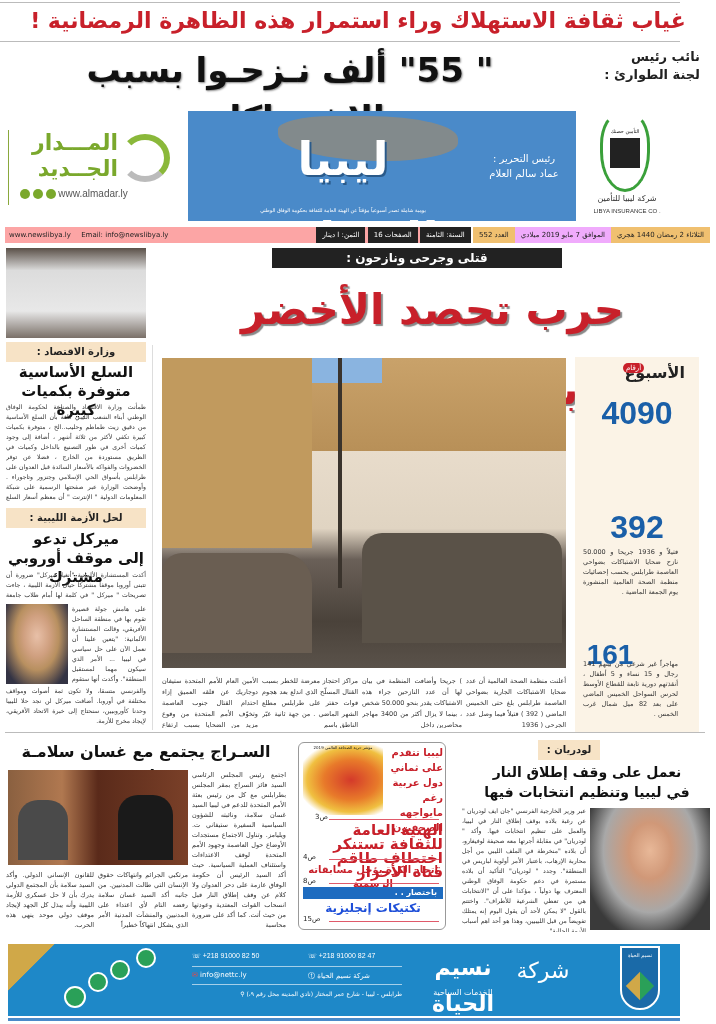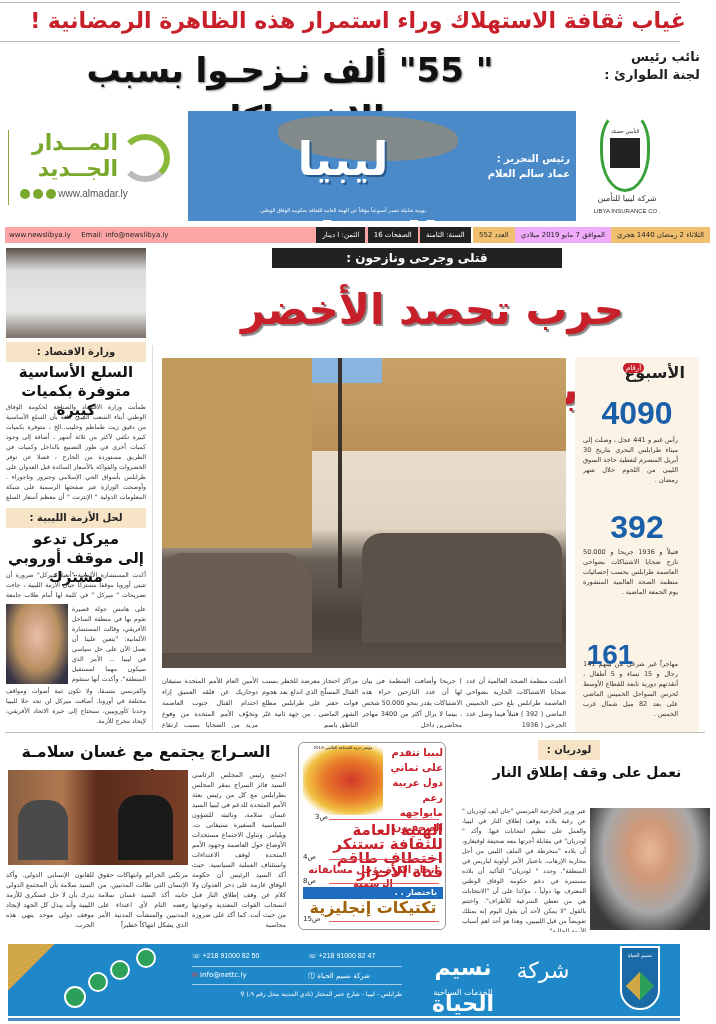--- a/index.html
+++ b/index.html
@@ -40,21 +40,21 @@
     <span style="display:inline-block;width:10px;height:10px;border-radius:50%;background:#7aa82c;vertical-align:middle;"></span>
     <span style="display:inline-block;width:10px;height:10px;border-radius:50%;background:#7aa82c;vertical-align:middle;"></span>
     <span style="display:inline-block;width:10px;height:10px;border-radius:50%;background:#7aa82c;vertical-align:middle;"></span>
     <span style="color:#555;">www.almadar.ly</span>
   </div>
 </div>
 
 <div class="abs" style="left:188px;top:111px;width:388px;height:110px;background:#4a8ac9;overflow:hidden;">
   <div class="abs" style="left:90px;top:5px;width:180px;height:45px;background:#b08a5a;opacity:0.55;border-radius:30% 50% 40% 60%;"></div>
   <div class="abs" style="left:10px;top:8px;width:290px;text-align:center;color:#fff;font-weight:bold;font-size:46px;line-height:80px;direction:rtl;text-shadow:2px 2px 0 #2a5a8a;">ليبيا الإخبارية</div>
-  <div class="abs" style="left:290px;top:40px;width:92px;color:#fff;font-weight:bold;font-size:10px;text-align:right;direction:rtl;line-height:15px;">
+  <div class="abs" style="left:290px;top:40px;width:92px;color:#fff;font-weight:normal;font-size:10px;text-align:center;direction:rtl;line-height:15px;">
     <div>رئيس التحرير :</div>
     <div>عماد سالم العلام</div>
   </div>
   <div class="abs" style="left:10px;top:96px;width:290px;color:#fff;font-size:5px;text-align:center;direction:rtl;">يومية شاملة تصدر أسبوعياً مؤقتاً عن الهيئة العامة للثقافة بحكومة الوفاق الوطني</div>
 </div>
 
 <div class="abs" style="left:582px;top:108px;width:130px;height:115px;">
   <div class="abs" style="left:18px;top:4px;width:50px;height:80px;border:3px solid #3aa03a;border-radius:40% 40% 50% 50%;border-top-color:transparent;"></div>
   <div class="abs" style="left:28px;top:30px;width:30px;height:30px;background:#222;"></div>
   <div class="abs" style="left:14px;top:20px;width:58px;font-size:5px;text-align:center;direction:rtl;">التأمين حصنك</div>
@@ -108,21 +108,20 @@
 <div class="abs body-text" style="left:362px;top:676px;width:100px;height:52px;overflow:hidden;font-size:6.5px;">) جريحا وأضافت المنظمة في بيان لها أن عدد النازحين جراء هذه الاشتباكات يقدر بنحو 50.000 شخص ، بينما لا يزال أكثر من 3400 مهاجر محاصرين داخل</div>
 <div class="abs body-text" style="left:262px;top:676px;width:96px;height:52px;overflow:hidden;font-size:6.5px;">مراكز احتجاز معرضة للخطر بسبب القتال المسلّح الذي اندلع بعد هجوم قوات حفتر على طرابلس مطلع الشهر الماضي . من جهة ثانية عبّر الناطق باسم</div>
 <div class="abs body-text" style="left:162px;top:676px;width:96px;height:52px;overflow:hidden;font-size:6.5px;">الأمين العام للأمم المتحدة ستيفان دوجاريك عن قلقه العميق إزاء احتدام القتال جنوب العاصمة وتخوّف الأمم المتحدة من وقوع مزيد من الضحايا بسبب ارتفاع وتيرة الاشتباكات.</div>
 
 <div class="abs numbox" style="left:575px;top:357px;width:124px;height:375px;">
   <div class="abs" style="left:20px;top:6px;width:90px;height:24px;">
     <span class="abs" style="right:0;top:0;font-weight:bold;font-size:16px;direction:rtl;">الأسبوع</span>
     <span class="abs" style="left:28px;top:0;background:#c8202a;color:#fff;font-size:7px;padding:1px 3px;border-radius:6px;">أرقام</span>
   </div>
   <div class="abs bignum" style="left:0;top:38px;width:124px;font-size:32px;">4090</div>
-  <div class="abs body-text" style="left:8px;top:78px;width:95px;font-size:6.5px;line-height:10px;">رأس غنم و 441 عجل ، وصلت إلى ميناء طرابلس البحري بتاريخ 30 أبريل المنصرم لتغطية حاجة السوق الليبي من اللحوم خلال شهر رمضان .</div>
   <div class="abs bignum" style="left:0;top:152px;width:124px;font-size:32px;">392</div>
   <div class="abs body-text" style="left:8px;top:190px;width:95px;font-size:6.5px;line-height:10px;">قتيلاً و 1936 جريحا و 50.000 نازح ضحايا الاشتباكات بضواحي العاصمة طرابلس بحسب إحصائيات منظمة الصحة العالمية المنشورة يوم الجمعة الماضية .</div>
   <div class="abs bignum" style="left:0;top:266px;width:70px;font-size:28px;margin-top:16px;">161</div>
   <div class="abs body-text" style="left:8px;top:302px;width:95px;font-size:6.5px;line-height:10px;">مهاجراً غير شرعي من بينهم 141 رجال و 15 نساء و 5 أطفال ، أنقذتهم دورية تابعة للقطاع الأوسط لحرس السواحل الخميس الماضي على بعد 82 ميل شمال غرب الخمس .</div>
 </div>
 
 <div class="rule" style="left:5px;top:732px;width:700px;"></div>
 
 <div class="abs hl-black" style="left:6px;top:740px;width:280px;font-size:16px;line-height:24px;">السـراج يجتمع مع غسان سلامـة ونائبته</div>
 <div class="photo" style="left:8px;top:770px;width:180px;height:95px;background:linear-gradient(90deg,#8a6040 0%,#b07850 30%,#5a2a1a 50%,#7a4028 100%);">
@@ -139,28 +138,29 @@
   <div class="abs" style="left:86px;top:2px;width:58px;font-size:10px;font-weight:bold;line-height:15px;text-align:right;direction:rtl;color:#c8202a;">ليبيا تتقدم على ثماني دول عربية رغم مايواجهه الصحفيون</div>
   <div class="idx-line" style="left:30px;top:76px;width:110px;"></div>
   <div class="abs" style="left:16px;top:70px;font-size:7px;text-align:center;">ص3</div>
   <div class="abs" style="left:4px;top:80px;width:140px;font-size:15px;font-weight:bold;line-height:14px;text-align:right;direction:rtl;color:#c8202a;">الهنية العامة للثقافة تستنكر اختطاف طاقم قناة الأحرار</div>
   <div class="idx-line" style="left:30px;top:116px;width:110px;"></div>
   <div class="abs" style="left:4px;top:110px;font-size:7px;">ص4</div>
   <div class="abs" style="left:4px;top:120px;width:140px;font-size:10px;font-weight:bold;line-height:14px;text-align:center;direction:rtl;color:#c8202a;">اتحاد الكرة يؤجل مسابقاته الرسمية</div>
   <div class="idx-line" style="left:30px;top:140px;width:110px;"></div>
   <div class="abs" style="left:4px;top:134px;font-size:7px;">ص8</div>
   <div class="abs" style="left:4px;top:144px;width:140px;height:12px;background:#1e6cc0;color:#fff;font-size:8px;font-weight:bold;text-align:right;padding-right:6px;direction:rtl;line-height:12px;">باختصار . .</div>
-  <div class="abs" style="left:4px;top:156px;width:140px;font-size:16px;font-weight:bold;text-align:center;direction:rtl;color:#a16207;line-height:18px;">تكتيكات إنجليزية</div>
+  <div class="abs" style="left:4px;top:156px;width:140px;font-size:12px;font-weight:bold;text-align:center;direction:rtl;color:#1d4ed8;line-height:18px;">تكتيكات إنجليزية</div>
   <div class="idx-line" style="left:30px;top:178px;width:110px;"></div>
   <div class="abs" style="left:4px;top:172px;font-size:7px;">ص15</div>
 </div>
 
 <div class="abs kicker" style="left:538px;top:740px;width:62px;">لودريان :</div>
 <div class="abs hl-black" style="left:462px;top:762px;width:250px;font-size:14px;line-height:20px;">
   <div>نعمل على وقف إطلاق النار</div>
+  <div>في ليبيا وتنظيم انتخابات فيها</div>
 </div>
 <div class="abs body-text" style="left:462px;top:806px;width:124px;height:126px;overflow:hidden;font-size:6.2px;line-height:10px;">عبر وزير الخارجية الفرنسي "جان ايف لودريان " عن رغبة بلاده بوقف إطلاق النار في ليبيا، والعمل على تنظيم انتخابات فيها. وأكد " لودريان" في مقابلة أجرتها معه صحيفة لوفيغارو، أن بلاده "منخرطة في الملف الليبي من أجل محاربة الإرهاب، باعتبار الأمر أولوية لباريس في المنطقة". وجدد " لودريان" التأكيد أن بلاده مستمرة في دعم حكومة الوفاق الوطني المعترف بها دولياً ، مؤكدا على أن "الانتخابات هي من تعطي الشرعية للأطراف". واختتم بالقول "لا يمكن لأحد أن يقول اليوم إنه يمتلك تفويضاً من قبل الليبيين، وهذا هو أحد اهم أسباب الأزمة الحالية".</div>
 <div class="photo" style="left:590px;top:808px;width:120px;height:122px;background:radial-gradient(ellipse at 50% 35%,#e8b898 0%,#d09878 25%,#a8a8a8 55%,#3a3a3a 80%);"></div>
 
 <div class="abs" style="left:8px;top:944px;width:672px;height:72px;background:#1e88c8;">
   <div class="abs" style="left:0;top:0;width:55px;height:60px;background:linear-gradient(135deg,#d0a848 0%,#d0a848 40%,transparent 41%);"></div>
   <div class="abs" style="left:56px;top:42px;width:22px;height:22px;border-radius:50%;background:#2aa058;border:2px solid #fff;"></div>
   <div class="abs" style="left:80px;top:28px;width:20px;height:20px;border-radius:50%;background:#2aa058;border:2px solid #fff;"></div>
   <div class="abs" style="left:102px;top:16px;width:20px;height:20px;border-radius:50%;background:#2aa058;border:2px solid #fff;"></div>
   <div class="abs" style="left:128px;top:4px;width:20px;height:20px;border-radius:50%;background:#2aa058;border:2px solid #fff;"></div>

